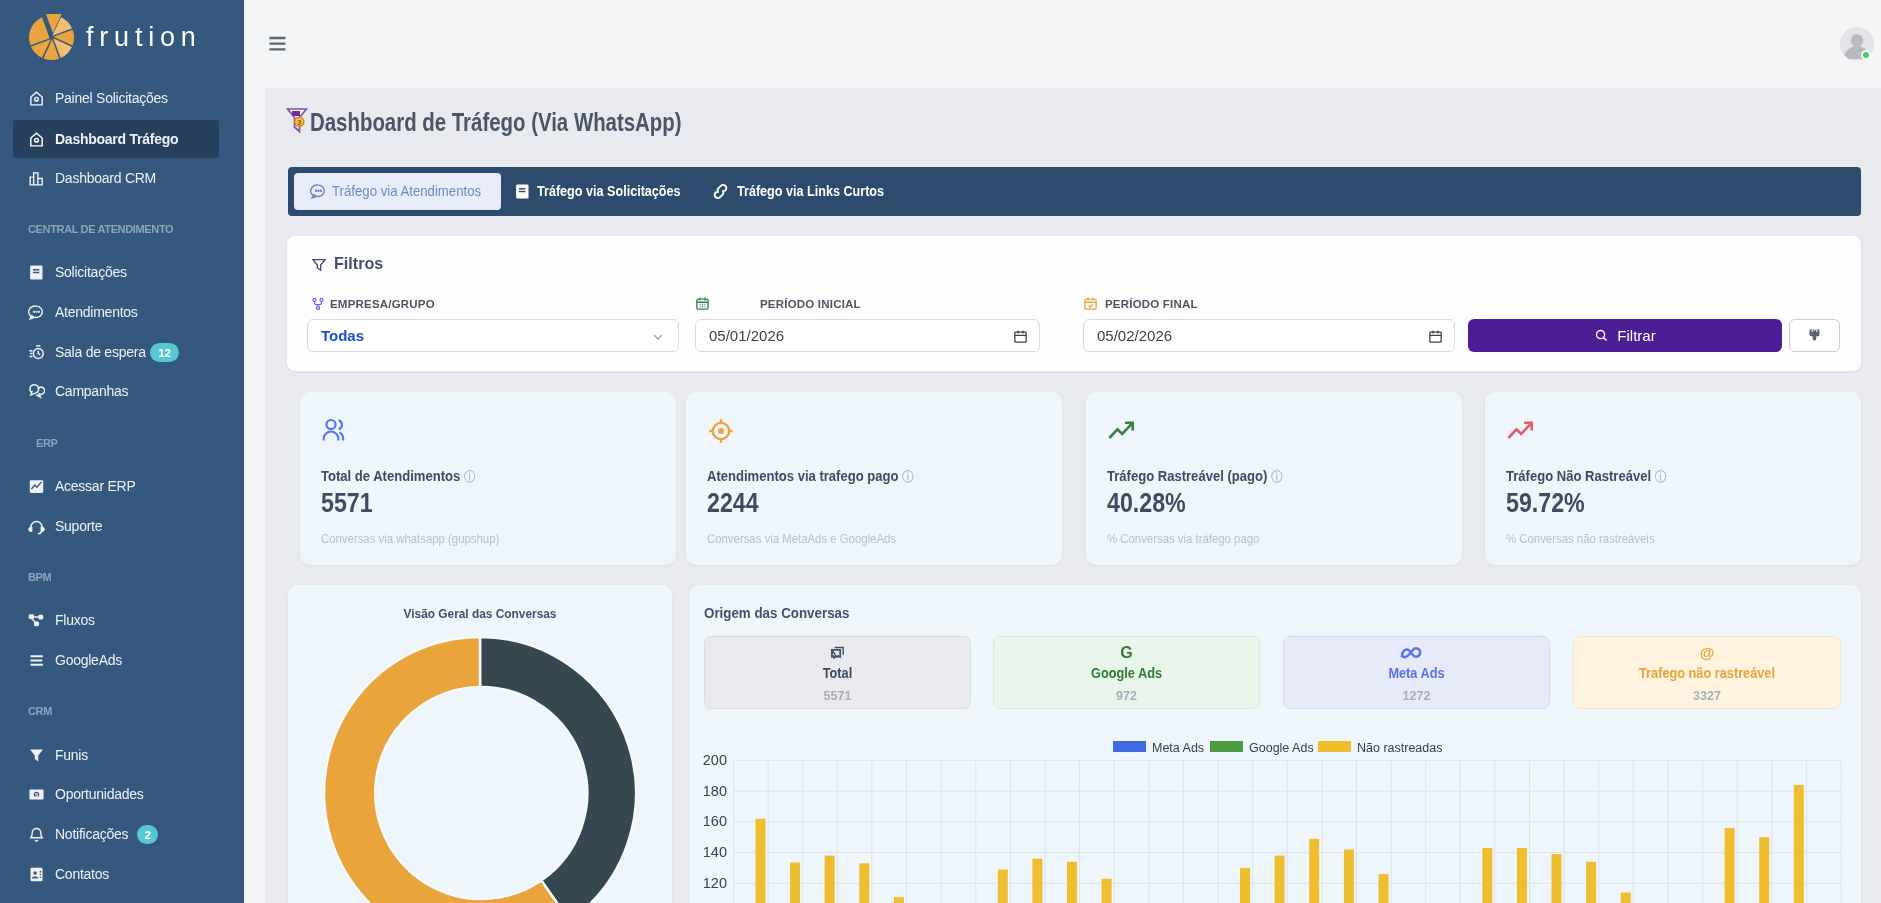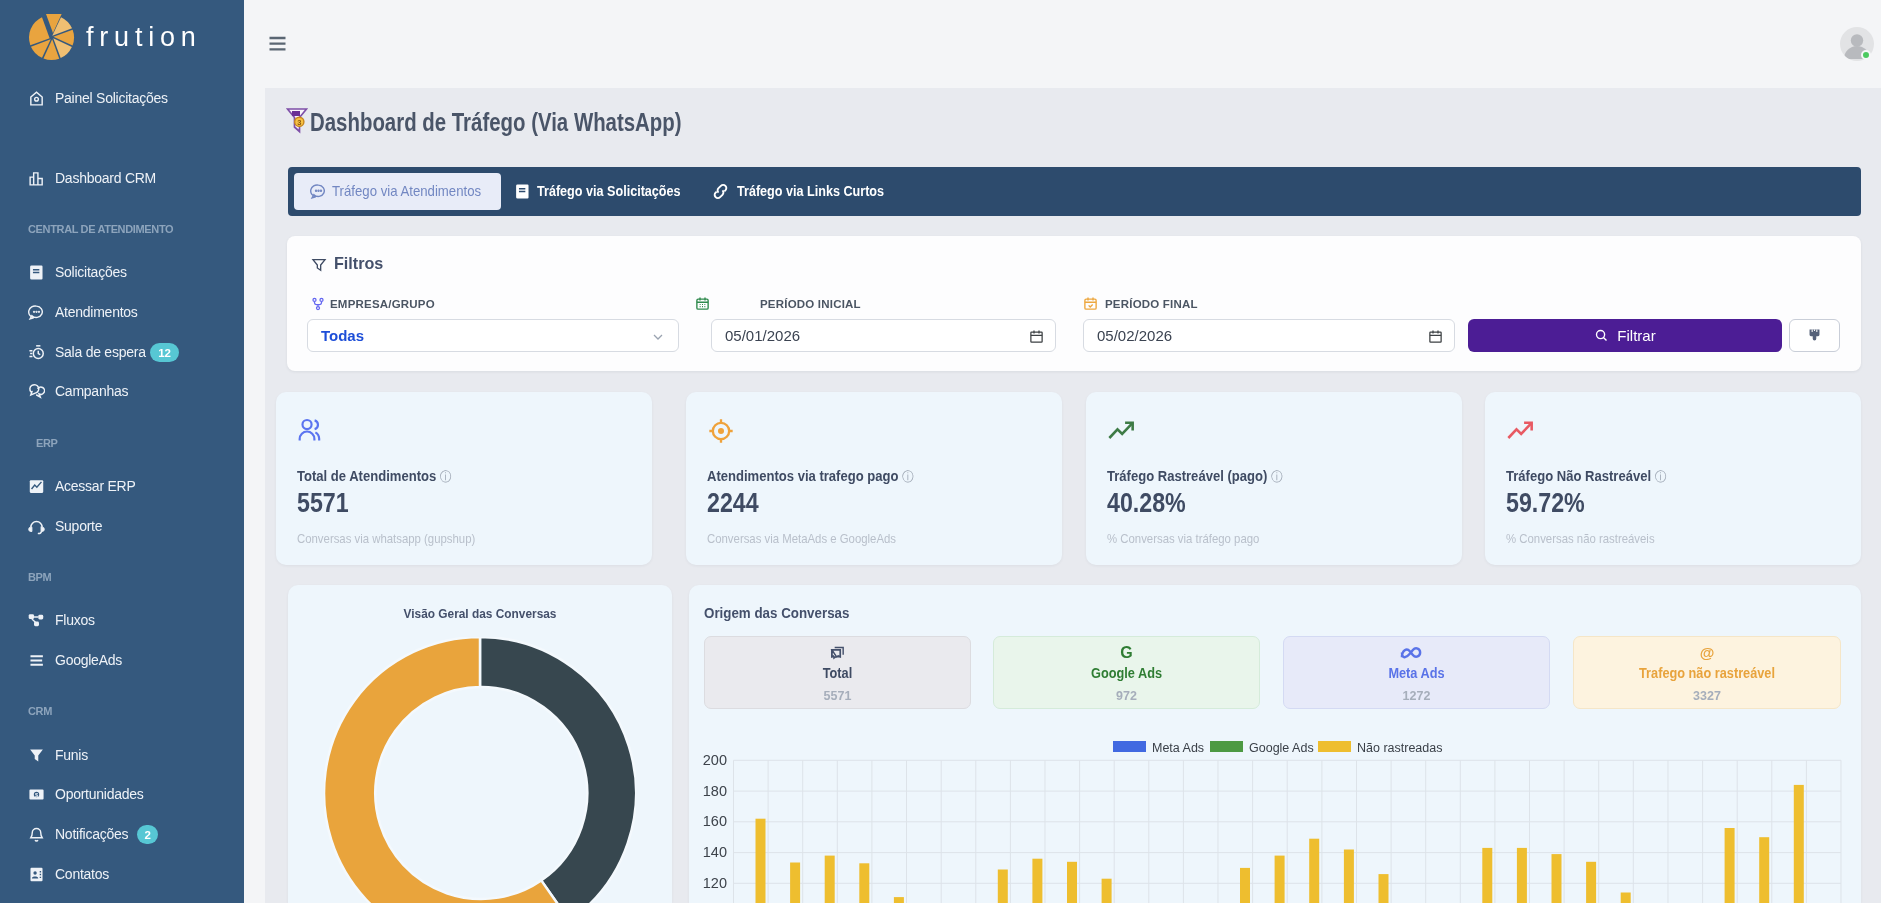--- a/index.html
+++ b/index.html
@@ -127,21 +127,21 @@
       <path d="M3 10 H21 M8 2.5 V7 M16 2.5 V7"></path>
       <path d="M9 15 L11.5 17.5 L15.5 13.5"></path>
     </svg>
   <div class="flabel" style="left:818px;top:62px;">PERÍODO FINAL</div>
 
   <div class="finput" style="left:20px; width:372px; font-weight:bold; color:#1d4ed8;">Todas
     <svg style="position:absolute;right:14px;top:11px;" width="12" height="12" viewBox="0 0 24 24" fill="none" stroke="#9aa3b0" stroke-width="2.5">
         <path d="M4 8 L12 16 L20 8"></path>
       </svg>
   </div>
-  <div class="finput" style="left:424px; width:345px;">05/01/2026
+  <div class="finput" style="left:408px; width:345px;">05/01/2026
     <svg style="position:absolute;right:11px;top:9px;" width="15" height="15" viewBox="0 0 24 24" fill="none" stroke="#3c4043" stroke-width="2">
         <rect x="3" y="5" width="18" height="16" rx="1"></rect>
         <path d="M3 10 H21 M8 2.5 V7 M16 2.5 V7"></path>
       </svg>
   </div>
   <div class="finput" style="left:796px; width:372px;">05/02/2026
     <svg style="position:absolute;right:11px;top:9px;" width="15" height="15" viewBox="0 0 24 24" fill="none" stroke="#3c4043" stroke-width="2">
         <rect x="3" y="5" width="18" height="16" rx="1"></rect>
         <path d="M3 10 H21 M8 2.5 V7 M16 2.5 V7"></path>
       </svg>
@@ -154,21 +154,21 @@
     Filtrar
   </div>
   <div style="position:absolute;left:1502px;top:83px;width:51px;height:33px;background:#fff;border:1px solid #c9ced8;border-radius:6px;display:flex;align-items:center;justify-content:center;">
     <svg width="17" height="17" viewBox="0 0 24 24">
         <path fill="#56627a" d="M5 3.5 H19 V11 A2 2 0 0 1 17 13 H14.5 V16.5 A2.5 2.5 0 0 1 9.5 16.5 V13 H7 A2 2 0 0 1 5 11 Z"></path>
         <path d="M8.7 3.5 V7 M12 3.5 V5.8 M15.3 3.5 V7" stroke="#fff" stroke-width="1.5" fill="none"></path>
       </svg>
   </div>
 </div>
 
-<div class="scard" style="left:276px;">
+<div class="scard" style="left:300px;">
   <svg style="position:absolute;left:20px;top:25px;" width="29" height="26" viewBox="0 0 24 24" fill="none" stroke="#5b74f0" stroke-width="2">
       <circle cx="8.8" cy="7" r="4.2"></circle>
       <path d="M2 21.7 V20.2 A6.8 6.8 0 0 1 15.6 20.2 V21.7"></path>
       <path d="M15.8 3.1 A4.2 4.2 0 0 1 15.8 11.2"></path>
       <path d="M20 21.7 V20 A6.8 6.8 0 0 0 16.5 14.2"></path>
     </svg>
   <div class="sc-title">Total de Atendimentos <span style="color:#9aa3b0;font-weight:normal;font-size:13px;">ⓘ</span></div>
   <div class="sc-num">5571</div>
   <div class="sc-sub">Conversas via whatsapp (gupshup)</div>
 </div>
@@ -328,20 +328,27 @@
     <span class="logo-text">frution</span>
   </div>
 
   <div class="mi" style="top:78px;">
     <svg viewBox="0 0 24 24" fill="none" stroke="#eef2f7" stroke-width="2">
         <path d="M4 10 L12 3 L20 10 V21 H4 Z"></path>
         <circle cx="12" cy="13" r="2.6"></circle>
       </svg>
     <span class="lbl">Painel Solicitações</span>
   </div>
+  <div class="mi mi-active" style="top:120px;">
+    <svg viewBox="0 0 24 24" fill="none" stroke="#fff" stroke-width="2">
+        <path d="M4 10 L12 3 L20 10 V21 H4 Z"></path>
+        <circle cx="12" cy="13" r="2.6"></circle>
+      </svg>
+    <span class="lbl">Dashboard Tráfego</span>
+  </div>
   <div class="mi" style="top:158px;">
     <svg viewBox="0 0 24 24" fill="none" stroke="#eef2f7" stroke-width="2">
         <path d="M3 21 V10 H8 V21 M8 21 V4 H14 V21 M14 21 V12 H20 V21 M2 21 H21"></path>
       </svg>
     <span class="lbl">Dashboard CRM</span>
   </div>
 
   <div class="sect" style="top:223px;">CENTRAL DE ATENDIMENTO</div>
 
   <div class="mi" style="top:252px;">

